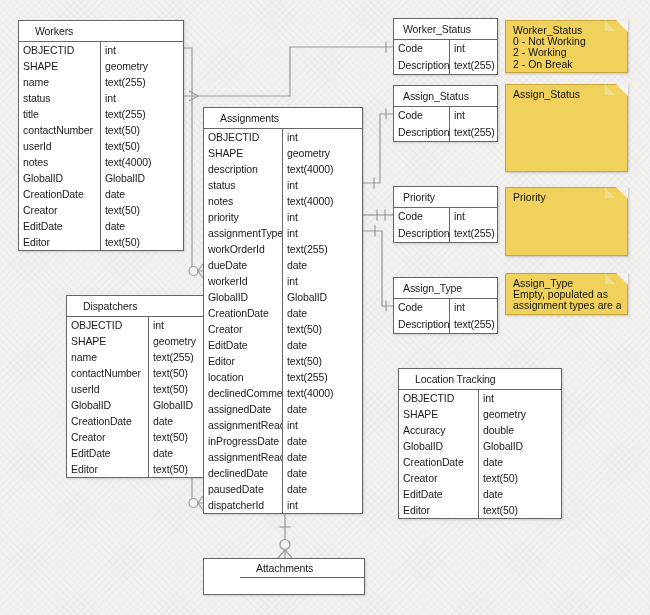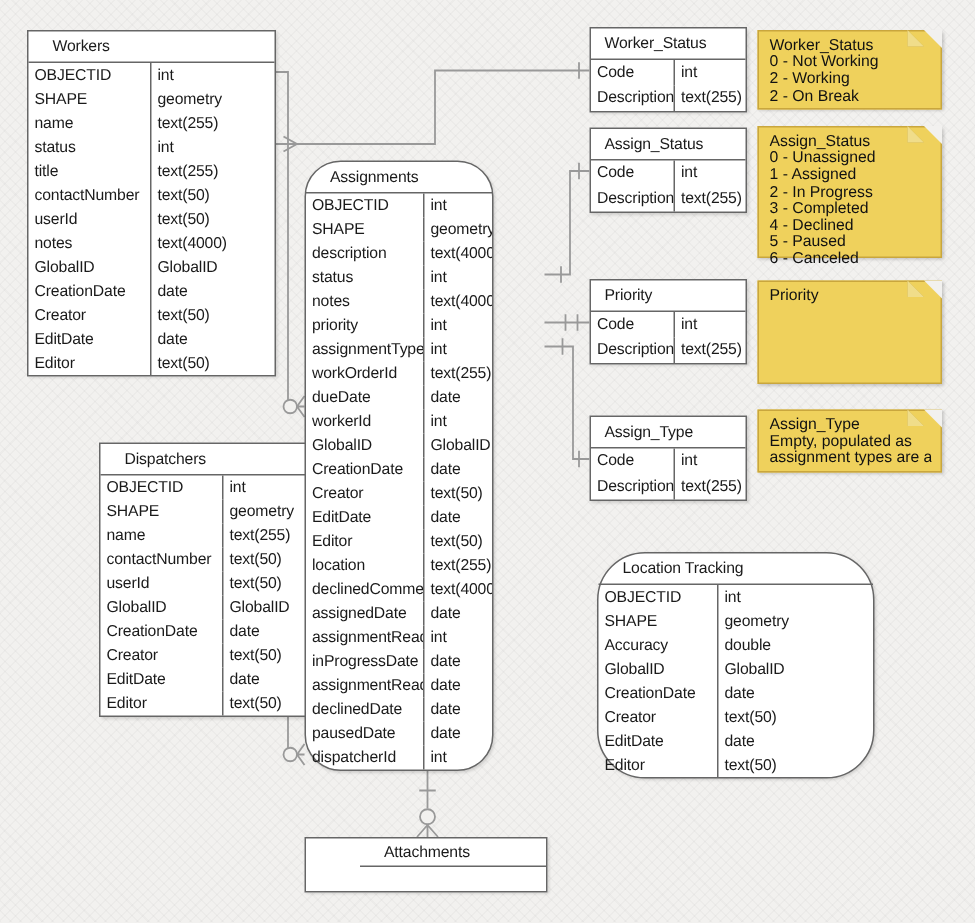--- a/index.html
+++ b/index.html
@@ -212,21 +212,21 @@
           <div class="fname">EditDate</div>
           <div class="ftype">date</div>
         </div>
         <div class="erow">
           <div class="fname">Editor</div>
           <div class="ftype">text(50)</div>
         </div>
       </div>
   </div>
 
-  <div class="entity" style="left:203px;top:107px;width:126px;border-radius:24px;--fw:79px;--rh:16px;">
+  <div class="entity" style="left:203px;top:107px;width:160px;--fw:79px;--rh:16px;">
     <div class="ehead">Assignments</div>
     <div>
         <div class="erow">
           <div class="fname">OBJECTID</div>
           <div class="ftype">int</div>
         </div>
         <div class="erow">
           <div class="fname">SHAPE</div>
           <div class="ftype">geometry</div>
         </div>
@@ -370,21 +370,21 @@
           <div class="fname">Code</div>
           <div class="ftype">int</div>
         </div>
         <div class="erow">
           <div class="fname">Description</div>
           <div class="ftype">text(255)</div>
         </div>
       </div>
   </div>
 
-  <div class="entity" style="left:398px;top:368px;width:185px;border-radius:32px;--fw:80px;--rh:16px;">
+  <div class="entity" style="left:398px;top:368px;width:164px;--fw:80px;--rh:16px;">
     <div class="ehead">Location Tracking</div>
     <div>
         <div class="erow">
           <div class="fname">OBJECTID</div>
           <div class="ftype">int</div>
         </div>
         <div class="erow">
           <div class="fname">SHAPE</div>
           <div class="ftype">geometry</div>
         </div>
@@ -428,29 +428,20 @@
         <div class="note-line">0 - Not Working</div>
         <div class="note-line">2 - Working</div>
         <div class="note-line">2 - On Break</div>
       </div>
   </div>
 
   <div class="note" style="left:505px;top:84px;width:123px;height:88px;">
     <div class="fold"></div>
     <div class="fold-inner"></div>
     <div class="note-title">Assign_Status</div>
-    <div>
-        <div class="note-line">0 - Unassigned</div>
-        <div class="note-line">1 - Assigned</div>
-        <div class="note-line">2 - In Progress</div>
-        <div class="note-line">3 - Completed</div>
-        <div class="note-line">4 - Declined</div>
-        <div class="note-line">5 - Paused</div>
-        <div class="note-line">6 - Canceled</div>
-      </div>
   </div>
 
   <div class="note" style="left:505px;top:187px;width:123px;height:69px;">
     <div class="fold"></div>
     <div class="fold-inner"></div>
     <div class="note-title">Priority</div>
   </div>
 
   <div class="note" style="left:505px;top:273px;width:123px;height:42px;">
     <div class="fold"></div>

